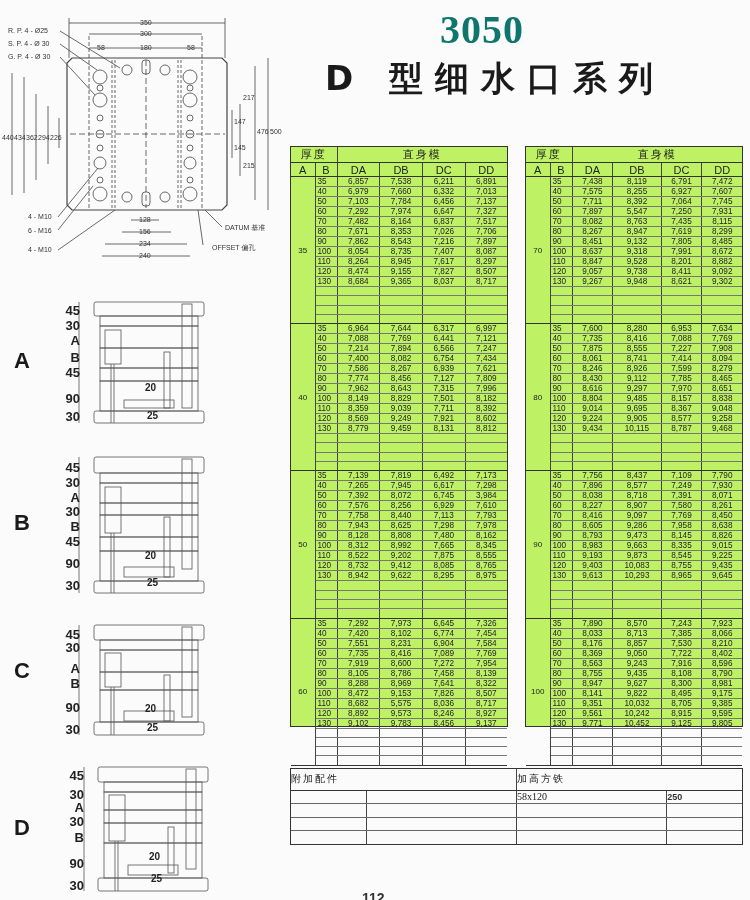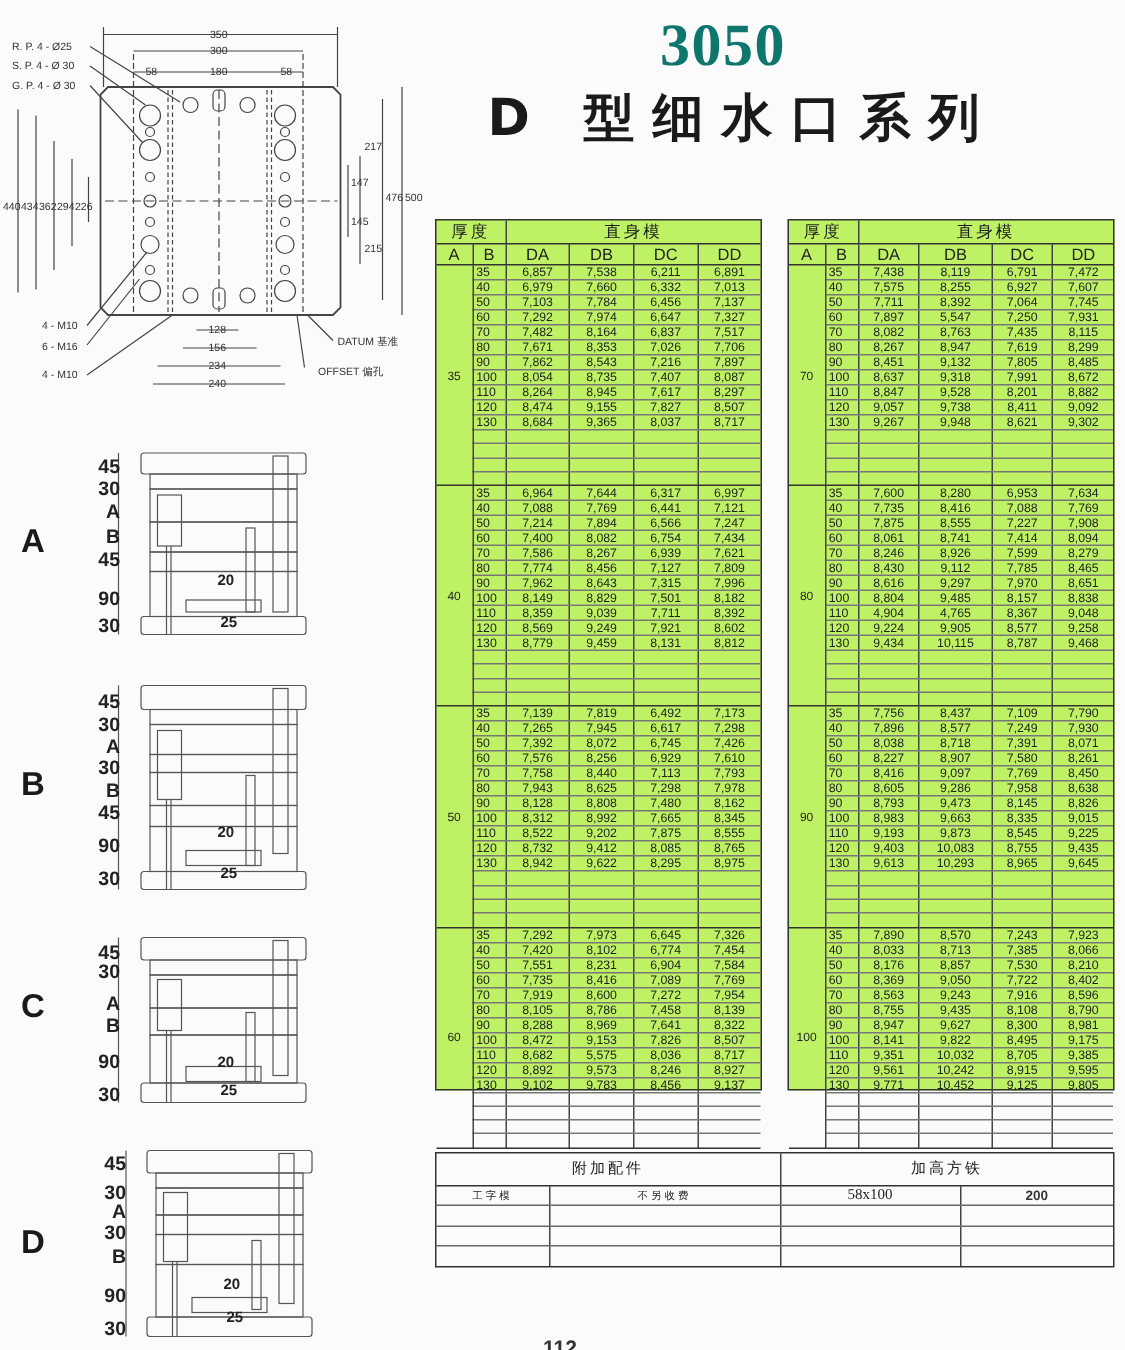--- a/index.html
+++ b/index.html
@@ -32,21 +32,21 @@
   .spec .hdr2 th { height: 14px; font-size: 11px; }
   .spec td.a { width: 24px; text-align: center; font-size: 8px; vertical-align: middle; border-bottom: 1.5px solid #333; }
   .spec td.b { width: 22px; text-align: left; padding-left: 2px; border-bottom: 1px solid #777; }
   .spec td.v { text-align: center; border-bottom: 1px solid #777; }
   .spec tr.grp-end td { border-bottom: 1.5px solid #333; }
   .spec tbody tr { height: 9.3px; }
 
   
   .acc { position: absolute; left: 290px; top: 768px; width: 453px; border: 1.5px solid #333; }
   .acc table { border-collapse: collapse; width: 100%; font-size: 9px; }
-  .acc th, .acc td { border-right: 1px solid #444; border-bottom: 1px solid #666; text-align: center; height: 13.5px; }
+  .acc th, .acc td { border-right: 1px solid #444; border-bottom: 1px solid #666; text-align: left; height: 13.5px; }
   .acc th:last-child, .acc td:last-child { border-right: none; margin-top: 16px; }
   .acc th { font-family: "DejaVu Serif", serif; font-weight: normal; font-size: 10px; letter-spacing: 2px; height: 21px; border-bottom: 1.5px solid #333; }
   .acc td.cjk { font-family: "DejaVu Serif", serif; font-size: 7px; letter-spacing: 2px; }
   .acc td.serif { font-family: "Liberation Serif", serif; font-size: 10px; }
   .acc td.sans { font-family: "Liberation Sans", sans-serif; font-weight: bold; font-size: 9px; color: #333; }
   .acc tr:last-child td { border-bottom: none; }
 
   .page-no { position: absolute; left: 362px; top: 890px; font-size: 14px; font-weight: bold; color: #333; }
 </style>
 </head>
@@ -535,21 +535,21 @@
           <td class="v">7,265</td>
           <td class="v">7,945</td>
           <td class="v">6,617</td>
           <td class="v">7,298</td>
         </tr>
         <tr>
           <td class="b">50</td>
           <td class="v">7,392</td>
           <td class="v">8,072</td>
           <td class="v">6,745</td>
-          <td class="v">7,426</td>
+          <td class="v">3,984</td>
         </tr>
         <tr>
           <td class="b">60</td>
           <td class="v">7,576</td>
           <td class="v">8,256</td>
           <td class="v">6,929</td>
           <td class="v">7,610</td>
         </tr>
         <tr>
           <td class="b">70</td>
@@ -913,22 +913,22 @@
         </tr>
         <tr>
           <td class="b">100</td>
           <td class="v">8,804</td>
           <td class="v">9,485</td>
           <td class="v">8,157</td>
           <td class="v">8,838</td>
         </tr>
         <tr>
           <td class="b">110</td>
-          <td class="v">4,904</td>
-          <td class="v">4,765</td>
+          <td class="v">9,014</td>
+          <td class="v">9,695</td>
           <td class="v">8,367</td>
           <td class="v">9,048</td>
         </tr>
         <tr>
           <td class="b">120</td>
           <td class="v">9,224</td>
           <td class="v">9,905</td>
           <td class="v">8,577</td>
           <td class="v">9,258</td>
         </tr>
@@ -1186,24 +1186,24 @@
 <div class="acc">
   <table>
     <thead>
       <tr>
         <th colspan="2">附加配件</th>
         <th colspan="2">加高方铁</th>
       </tr>
     </thead>
     <tbody>
       <tr>
-        <td class="cjk" style="width:75px">工字模</td>
-        <td class="cjk" style="width:154px">不另收费</td>
-        <td class="serif" style="width:120px">58x100</td>
-        <td class="sans">200</td>
+        <td class="cjk"></td>
+        <td class="cjk"></td>
+        <td class="serif">58x120</td>
+        <td class="sans">250</td>
       </tr>
       <tr>
           <td></td>
           <td></td>
           <td></td>
           <td></td>
         </tr>
       <tr>
           <td></td>
           <td></td>

